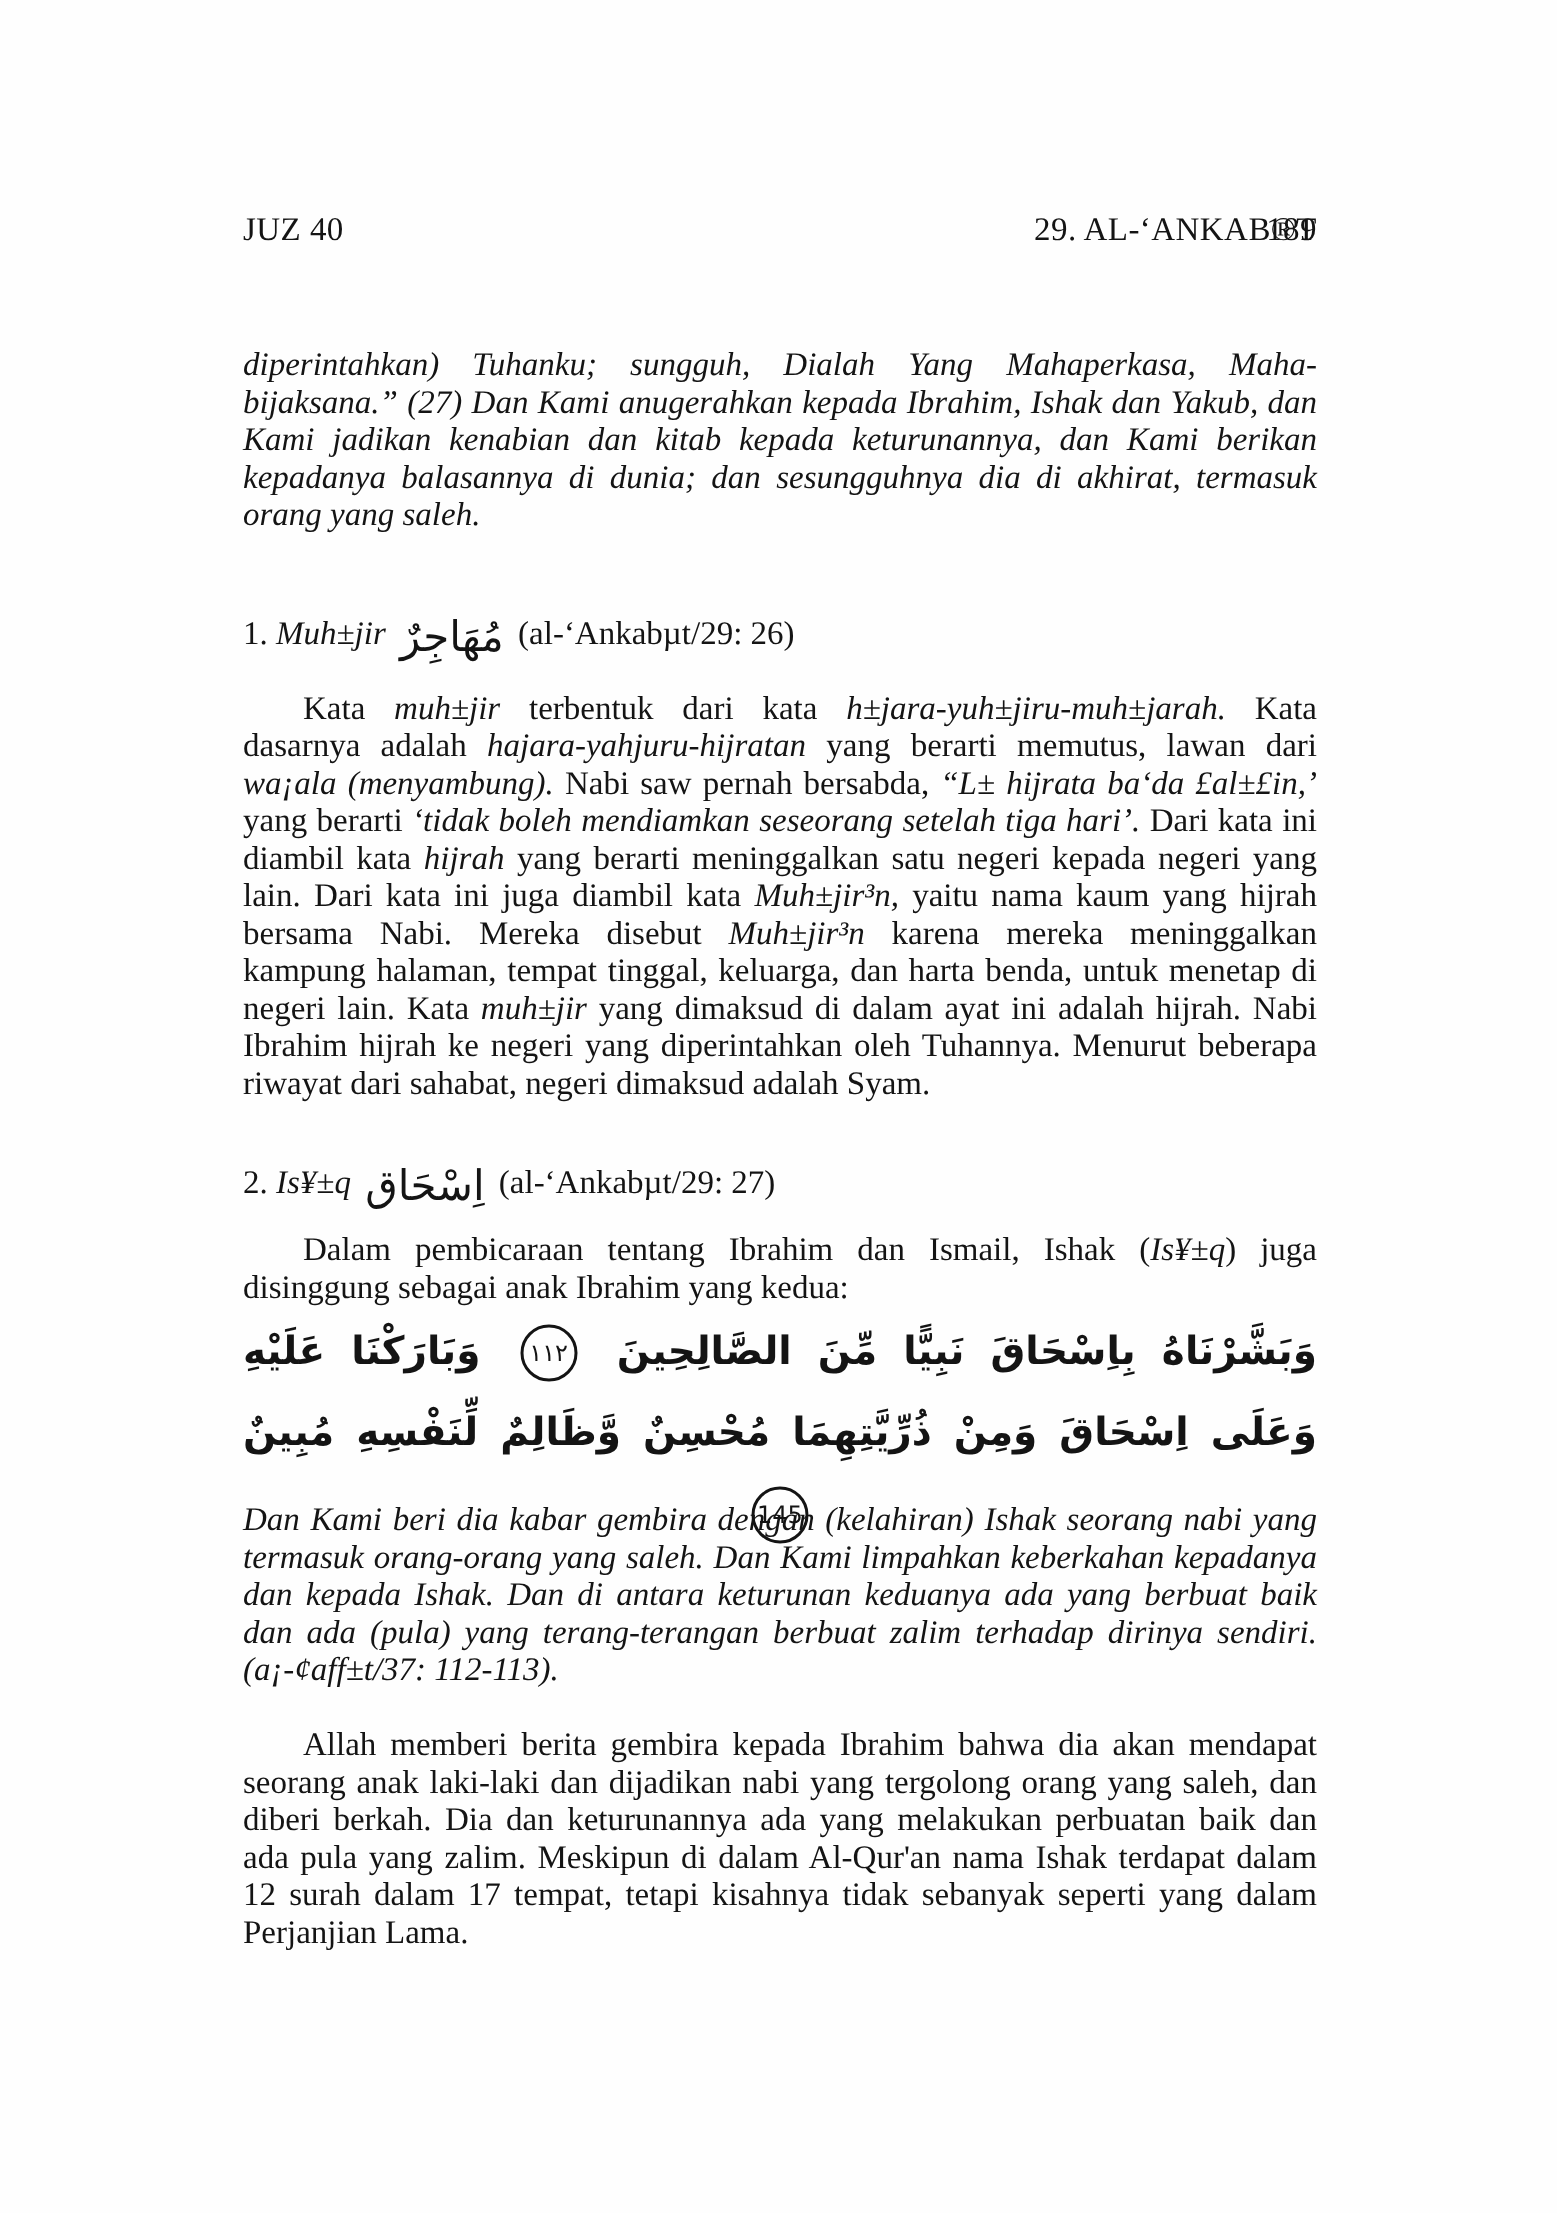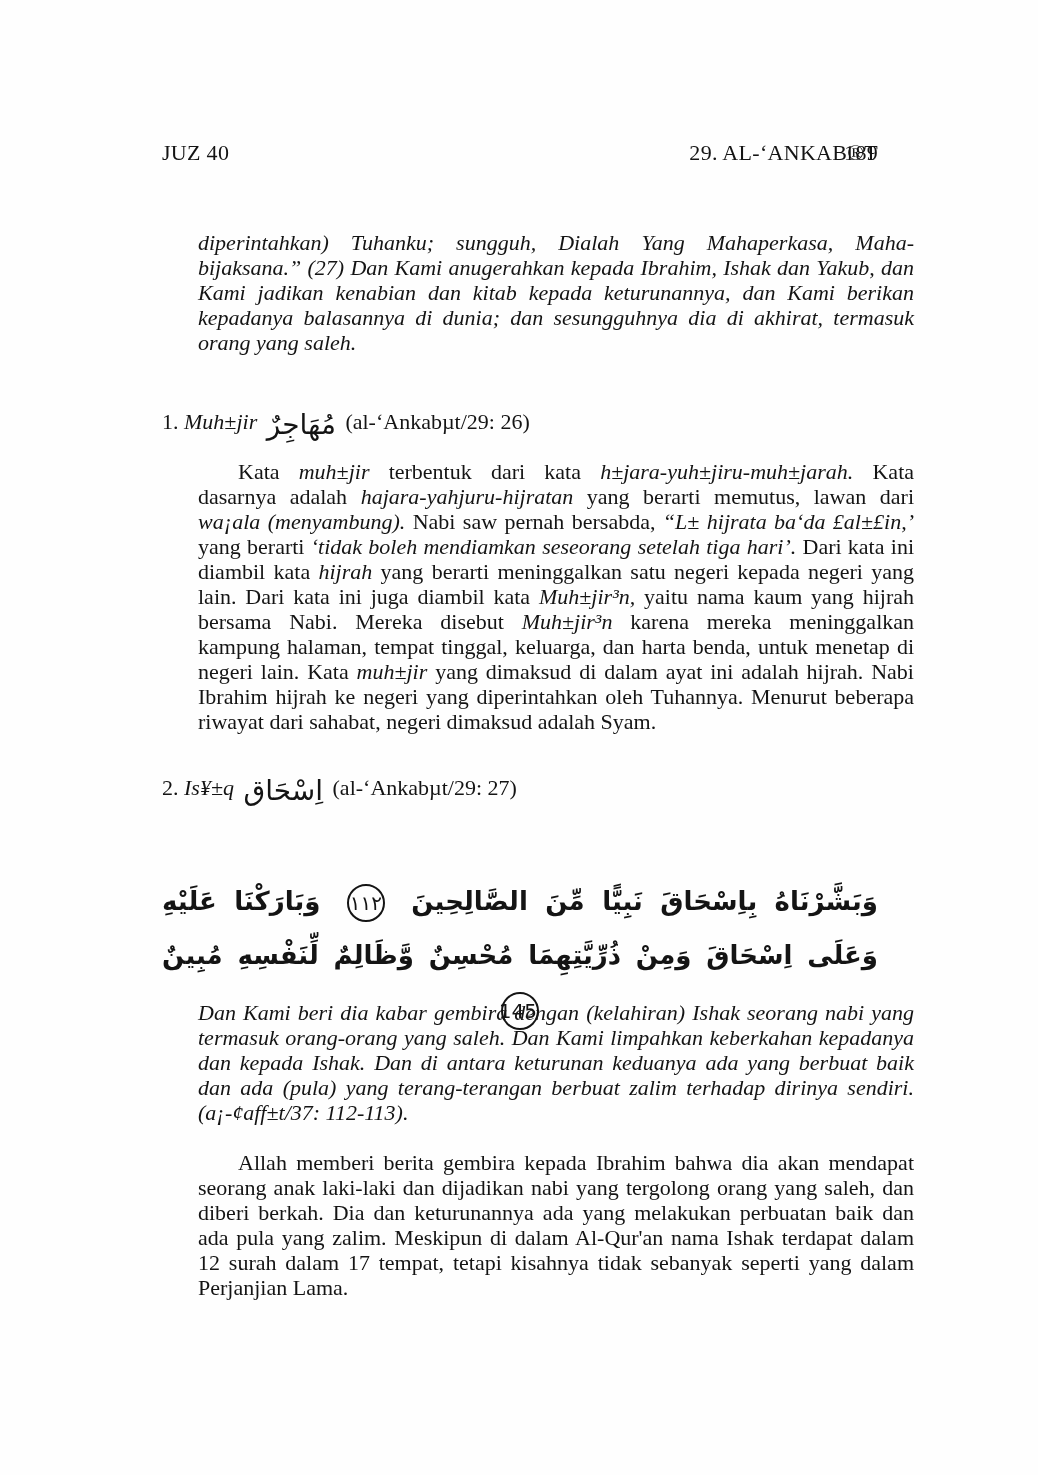--- a/index.html
+++ b/index.html
@@ -23,21 +23,21 @@
     top:140px;
     display:flex;
     justify-content:space-between;
     align-items:baseline;
     font-size:22px;
     letter-spacing:0.3px;
   }
   .header .center{position:absolute;left:0;right:0;text-align:right;}
   .header .side{position:relative;z-index:1;background:transparent;}
   p.body-par{font-size:22px;line-height:25px;}
-  .justify{text-align:justify;margin-left:36px;}
+  .justify{text-align:justify;}
   .indent{text-indent:40px;}
   .italic{font-style:italic;}
   .intro-par{line-height:28px;}
   .kosakata{
     font-size:23px;
     font-weight:bold;
   }
   .entry-head{
     font-size:22px;
     line-height:40px;
@@ -63,21 +63,21 @@
     font-weight:600;
   }
   .vnum{
     display:inline-block;
     width:34px;
     height:34px;
     line-height:34px;
     border:2.5px solid #141414;
     border-radius:50%;
     text-align:left;
-    font-size:20px;
+    font-size:16px;
     font-weight:normal;
     vertical-align:middle;
     margin:0 9px;
   }
 </style>
 </head>
 <body>
 
 <div class="page">
 
@@ -89,20 +89,21 @@
 
   <p class="block body-par intro-par italic justify" style="top:230px">diperintahkan) Tuhanku; sungguh, Dialah Yang Mahaperkasa, Maha-bijaksana.” (27) Dan Kami anugerahkan kepada Ibrahim, Ishak dan Yakub, dan Kami jadikan kenabian dan kitab kepada keturunannya, dan Kami berikan kepadanya balasannya di dunia; dan sesungguhnya dia di akhirat, termasuk orang yang saleh.</p>
 
 
   <p class="block entry-head" style="top:402px"><span>1. </span><i>Muh±jir</i><span> </span><span class="ar-inline">مُهَاجِرٌ</span><span> (al-‘Ankabµt/29: 26)</span></p>
 
   <p class="block body-par justify indent" style="top:459px"><span>Kata </span><i>muh±jir</i><span> terbentuk dari kata </span><i>h±jara-yuh±jiru-muh±jarah.</i><span> Kata dasarnya adalah </span><i>hajara-yahjuru-hijratan</i><span> yang berarti memutus, lawan dari </span><i>wa¡ala (menyambung).</i><span> Nabi saw pernah bersabda, </span><i>“L± hijrata ba‘da £al±£in,’</i><span> yang berarti </span><i>‘tidak boleh mendiamkan seseorang setelah tiga hari’.</i><span> Dari kata ini diambil kata </span><i>hijrah</i><span> yang berarti meninggalkan satu negeri kepada negeri yang lain. Dari kata ini juga diambil kata </span><i>Muh±jir³n,</i><span> yaitu nama kaum yang hijrah bersama Nabi. Mereka disebut </span><i>Muh±jir³n</i><span> karena mereka meninggalkan kampung halaman, tempat tinggal, keluarga, dan harta benda, untuk menetap di negeri lain. Kata </span><i>muh±jir</i><span> yang dimaksud di dalam ayat ini adalah hijrah. Nabi Ibrahim hijrah ke negeri yang diperintahkan oleh Tuhannya. Menurut beberapa riwayat dari sahabat, negeri dimaksud adalah Syam.</span></p>
 
   <p class="block entry-head" style="top:768px"><span>2. </span><i>Is¥±q</i><span> </span><span class="ar-inline">اِسْحَاق</span><span> (al-‘Ankabµt/29: 27)</span></p>
 
+  <p class="block body-par justify indent" style="top:820px"><span>Dalam pembicaraan tentang Ibrahim dan Ismail, Ishak (</span><i>Is¥±q</i><span>) juga disinggung sebagai anak Ibrahim yang kedua:</span></p>
 
   <div class="block quran" style="top:874px" dir="rtl">
     <span>وَبَشَّرْنَاهُ بِاِسْحَاقَ نَبِيًّا مِّنَ الصَّالِحِينَ</span>
     <span class="vnum">١١٢</span>
     <span>وَبَارَكْنَا عَلَيْهِ وَعَلَى اِسْحَاقَ وَمِنْ ذُرِّيَّتِهِمَا</span>
     <span>مُحْسِنٌ وَّظَالِمٌ لِّنَفْسِهِ مُبِينٌ</span>
     <span class="vnum">145</span>
   </div>
 
   <p class="block body-par italic justify" style="top:1000px"><i>Dan Kami beri dia kabar gembira dengan (kelahiran) Ishak seorang nabi yang termasuk orang-orang yang saleh. Dan Kami limpahkan keberkahan kepadanya dan kepada Ishak. Dan di antara keturunan keduanya ada yang berbuat baik dan ada (pula) yang terang-terangan berbuat zalim terhadap dirinya sendiri. </i><span>(a¡-¢aff±t/37: 112-113).</span></p>

